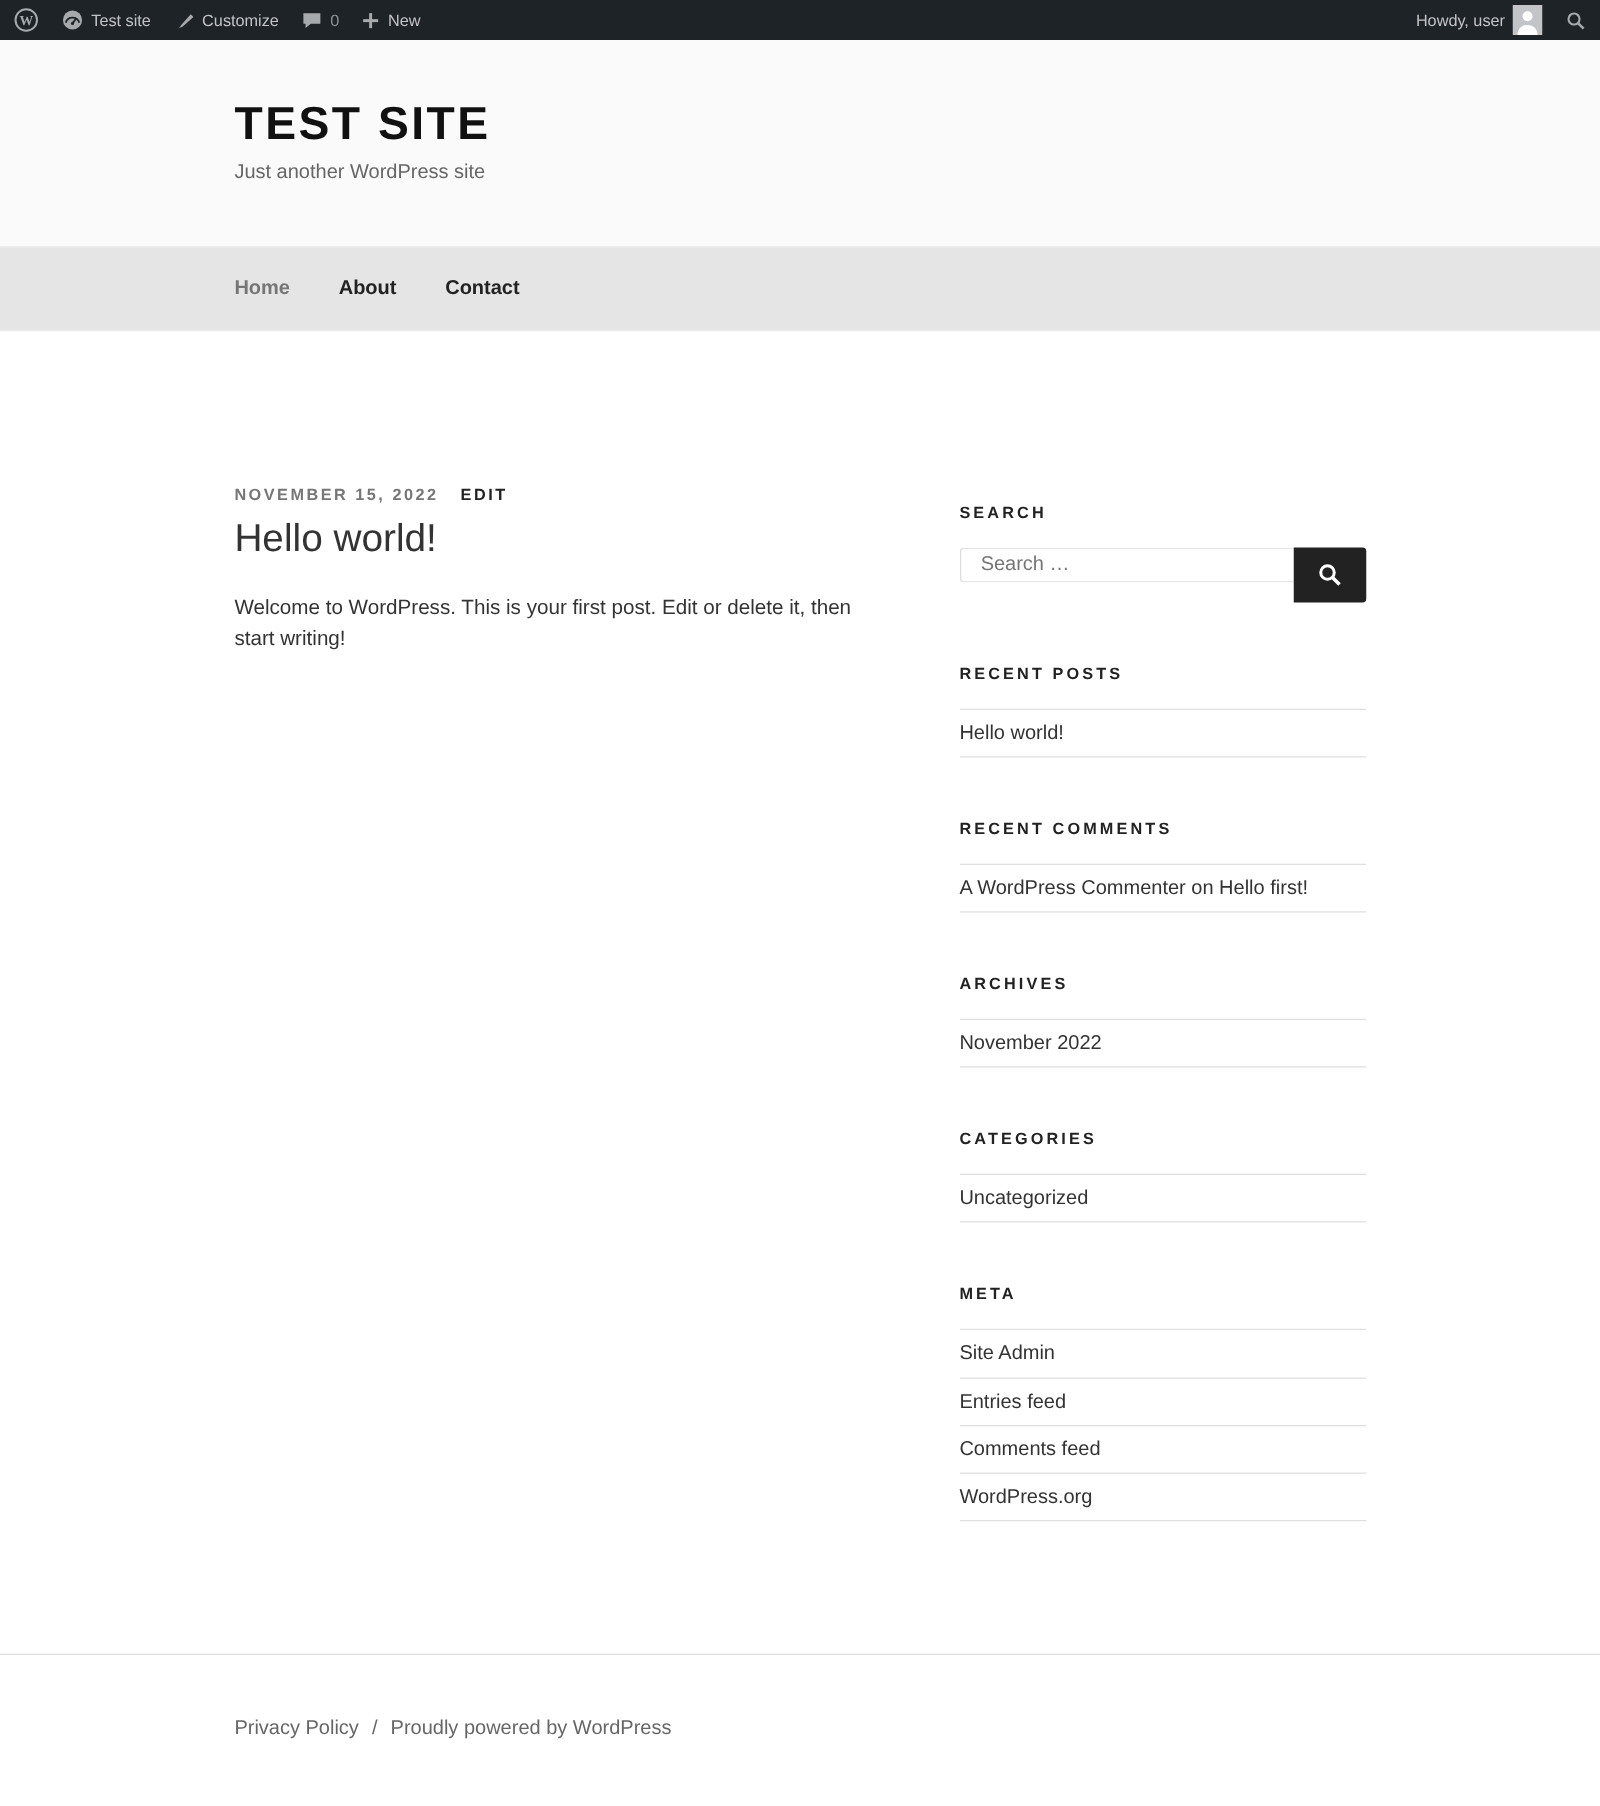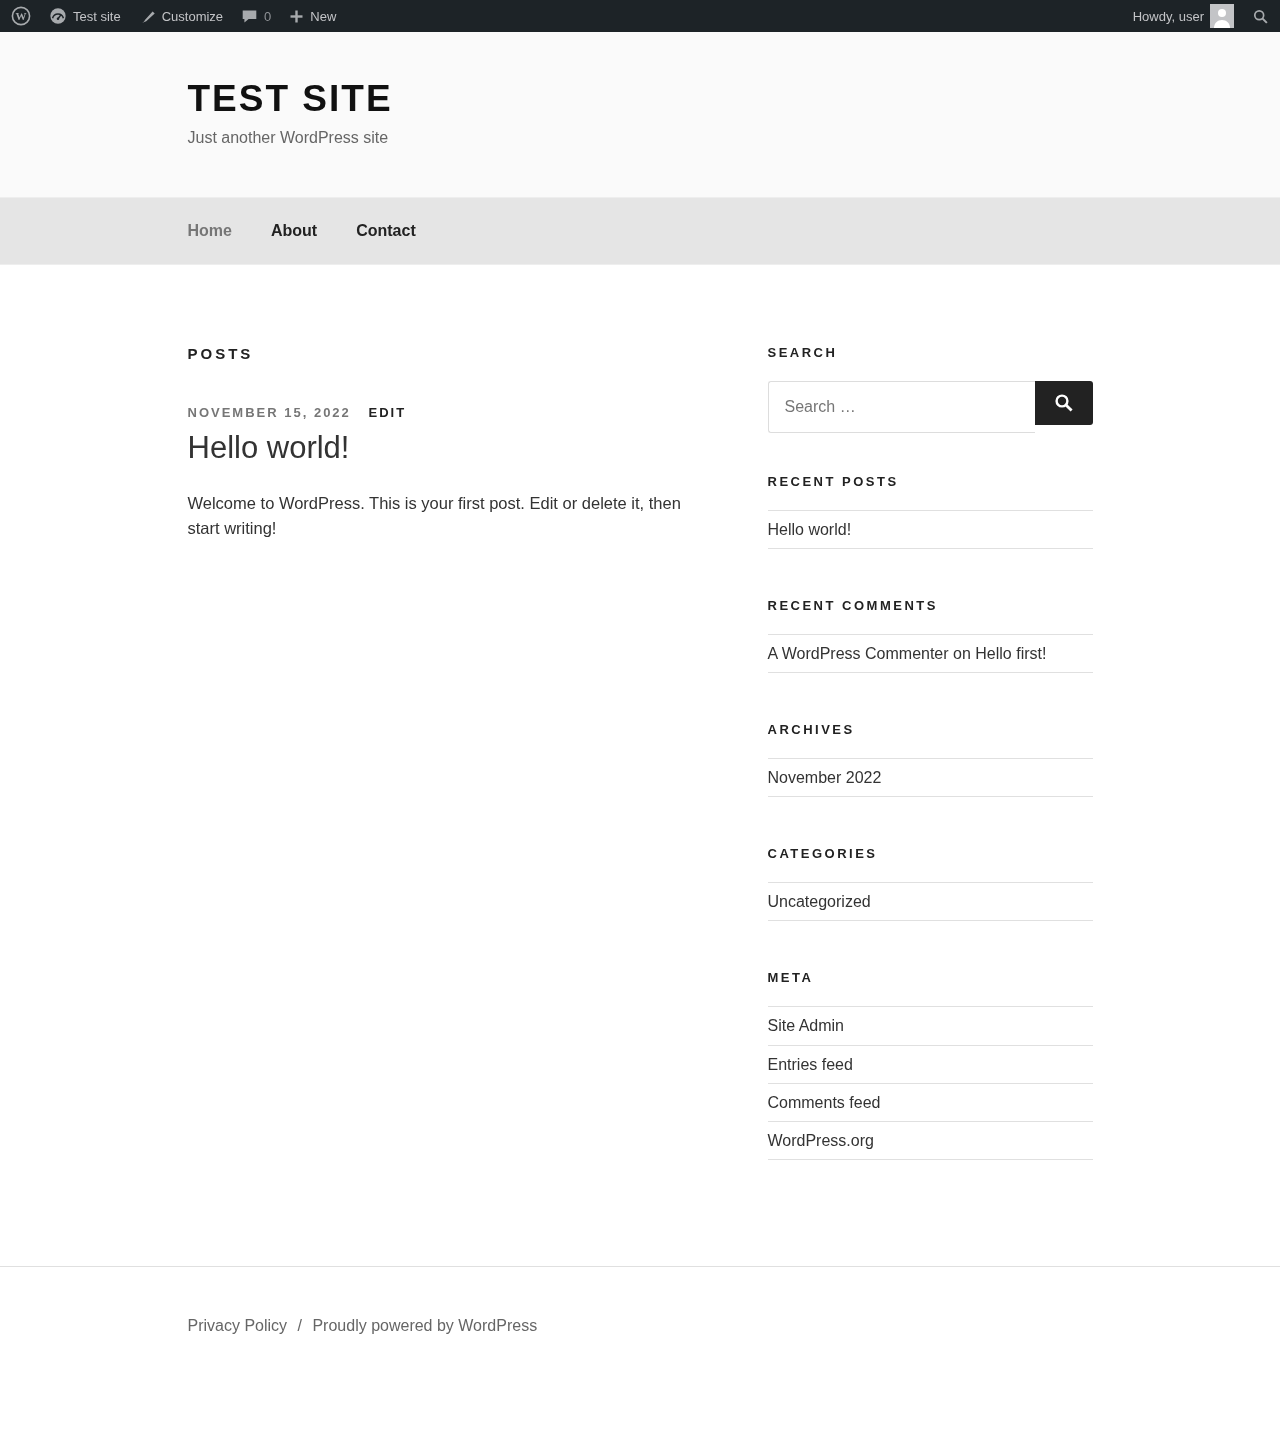--- a/index.html
+++ b/index.html
@@ -36,30 +36,30 @@
   .content-col { width:500px; flex:0 0 500px; }
   .page-title { font-size:15px; font-weight:800; letter-spacing:3px; color:#222; }
   .post { margin-top:43px; }
   .post-meta { font-size:13px; font-weight:700; letter-spacing:2px; }
   .post-date { color:#767676; }
   .post-edit { color:#222; margin-left:12px; }
   .post-title { font-size:31px; font-weight:400; color:#333; margin-top:9px; line-height:1.2; }
   .post-body { font-size:16.5px; line-height:1.55; color:#333; margin-top:25px; }
 
   
-  .sidebar-col { width:325px; flex:0 0 325px; }
+  .sidebar-col { width:325px; flex:0 0 325px; margin-top:57px; }
   .widget { margin-bottom:49px; }
   .widget:last-child { margin-bottom:0; }
   .widget-title { font-size:13px; font-weight:800; letter-spacing:2.5px; color:#222; margin-bottom:21px; }
   .widget ul { border-bottom:1px solid #e0e0e0; }
   .widget li { border-top:1px solid #e0e0e0; padding:9px 0; font-size:16px; color:#333; line-height:1.2; }
 
   .search-form { display:flex; margin-top:12px; height:44px; }
   .search-input {
-    flex:1; height:52px; border:1px solid #ddd; border-right:none;
+    flex:1; height:28px; border:1px solid #ddd; border-right:none;
     border-radius:3px 0 0 3px; padding:0 16px; font-size:16px; color:#555;
     font-family:"Liberation Sans", sans-serif; background:#fff; outline:none;
   }
   .search-input::placeholder { color:#767676; opacity:1; }
   .search-submit {
     width:58px; height:44px; background:#222; border:none; border-radius:0 3px 3px 0;
     display:flex; align-items:center; justify-content:center; cursor:pointer;
   }
 
   
@@ -137,21 +137,20 @@
     <a class="nav-item current">Home</a>
     <a class="nav-item">About</a>
     <a class="nav-item">Contact</a>
   </div>
 </nav>
 
 <div class="main-wrap">
   <div class="container">
 
     <div class="content-col">
-      <h2 class="page-title">POSTS</h2>
       <article class="post">
         <div class="post-meta">
           <a class="post-date">NOVEMBER 15, 2022</a>
           <a class="post-edit">EDIT</a>
         </div>
         <h3 class="post-title">Hello world!</h3>
         <p class="post-body">Welcome to WordPress. This is your first post. Edit or delete it, then start writing!</p>
       </article>
     </div>
 

